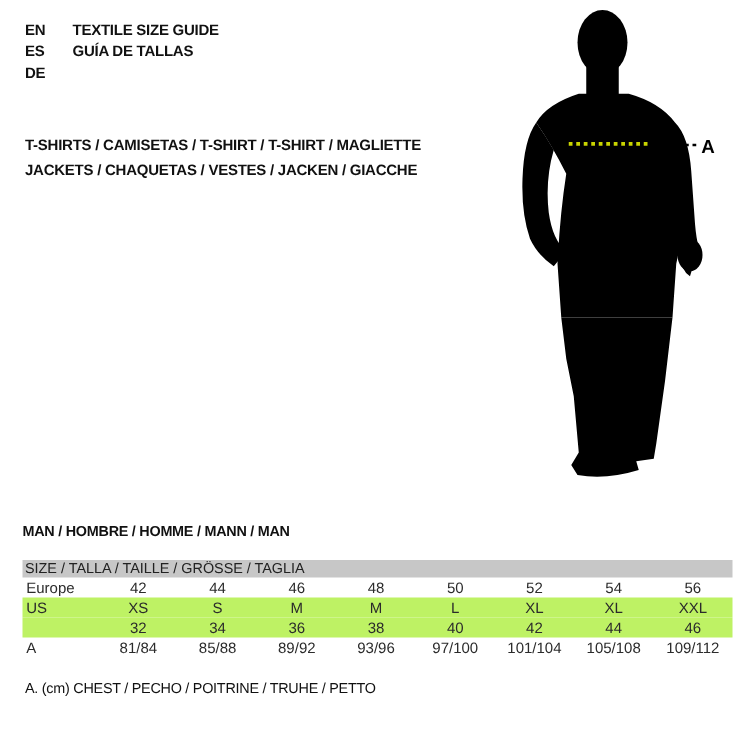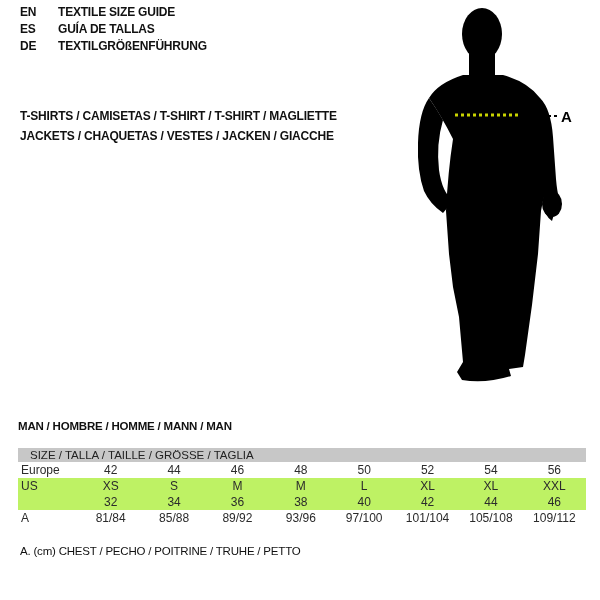--- a/index.html
+++ b/index.html
@@ -1,35 +1,35 @@
 <!DOCTYPE html>
 <html><head>
 <meta charset="utf-8">
 <style>
   html,body{margin:0;padding:0;background:#fff;}
   body{width:600px;height:600px;font-family:"Liberation Sans",sans-serif;color:#111;}
   .canvas{position:relative;width:600px;height:600px;background:#ffffff;overflow:hidden;}
 
   
-  .lang-list{position:absolute;left:20px;top:4px;font-weight:700;font-size:12px;line-height:17px;letter-spacing:-0.2px;}
+  .lang-list{position:absolute;left:20px;top:16px;font-weight:700;font-size:12px;line-height:17px;letter-spacing:-0.2px;}
   .lang-row{display:flex;}
   .lang-code{width:38px;flex:0 0 38px;}
 
   
   .categories{position:absolute;left:20px;top:106px;font-weight:700;font-size:12px;line-height:20px;letter-spacing:-0.2px;}
 
   
   .figure-svg{position:absolute;left:405px;top:5px;}
 
   
   .section-title{position:absolute;left:18px;top:420px;font-weight:700;font-size:11.5px;letter-spacing:-0.2px;text-align:center;}
 
   
   .size-table{position:absolute;left:18px;top:448px;width:568px;font-size:12px;color:#2b2b2b;}
-  .thead{background:#c7c7c7;height:14px;line-height:14px;padding-left:12px;font-size:11.5px;color:#222;}
+  .thead{background:#c7c7c7;height:14px;line-height:14px;padding-left:2px;font-size:11.5px;color:#222;}
   .trow{display:flex;height:16px;align-items:center;}
   .trow.shaded{background:#bef264;}
   .tlabel{width:58px;flex:0 0 58px;padding-left:3px;}
   .tcell{flex:1;text-align:center;}
 
   
   .footer{position:absolute;left:20px;top:545px;font-weight:400;font-size:11.5px;letter-spacing:-0.2px;}
 </style>
 </head>
 <body>
@@ -40,21 +40,20 @@
     <div class="lang-row">
       <span class="lang-code">EN</span>
       <span class="lang-label">TEXTILE SIZE GUIDE</span>
     </div>
     <div class="lang-row">
       <span class="lang-code">ES</span>
       <span class="lang-label">GUÍA DE TALLAS</span>
     </div>
     <div class="lang-row">
       <span class="lang-code">DE</span>
-      <span class="lang-label">TEXTILGRÖßENFÜHRUNG</span>
     </div>
   </div>
 
   <div class="categories">
     <div>T-SHIRTS / CAMISETAS / T-SHIRT / T-SHIRT / MAGLIETTE</div>
     <div>JACKETS / CHAQUETAS / VESTES / JACKEN / GIACCHE</div>
   </div>
 
   <svg class="figure-svg" width="175" height="390" viewBox="0 0 175 390" xmlns="http://www.w3.org/2000/svg">
     <g fill="#000000">

